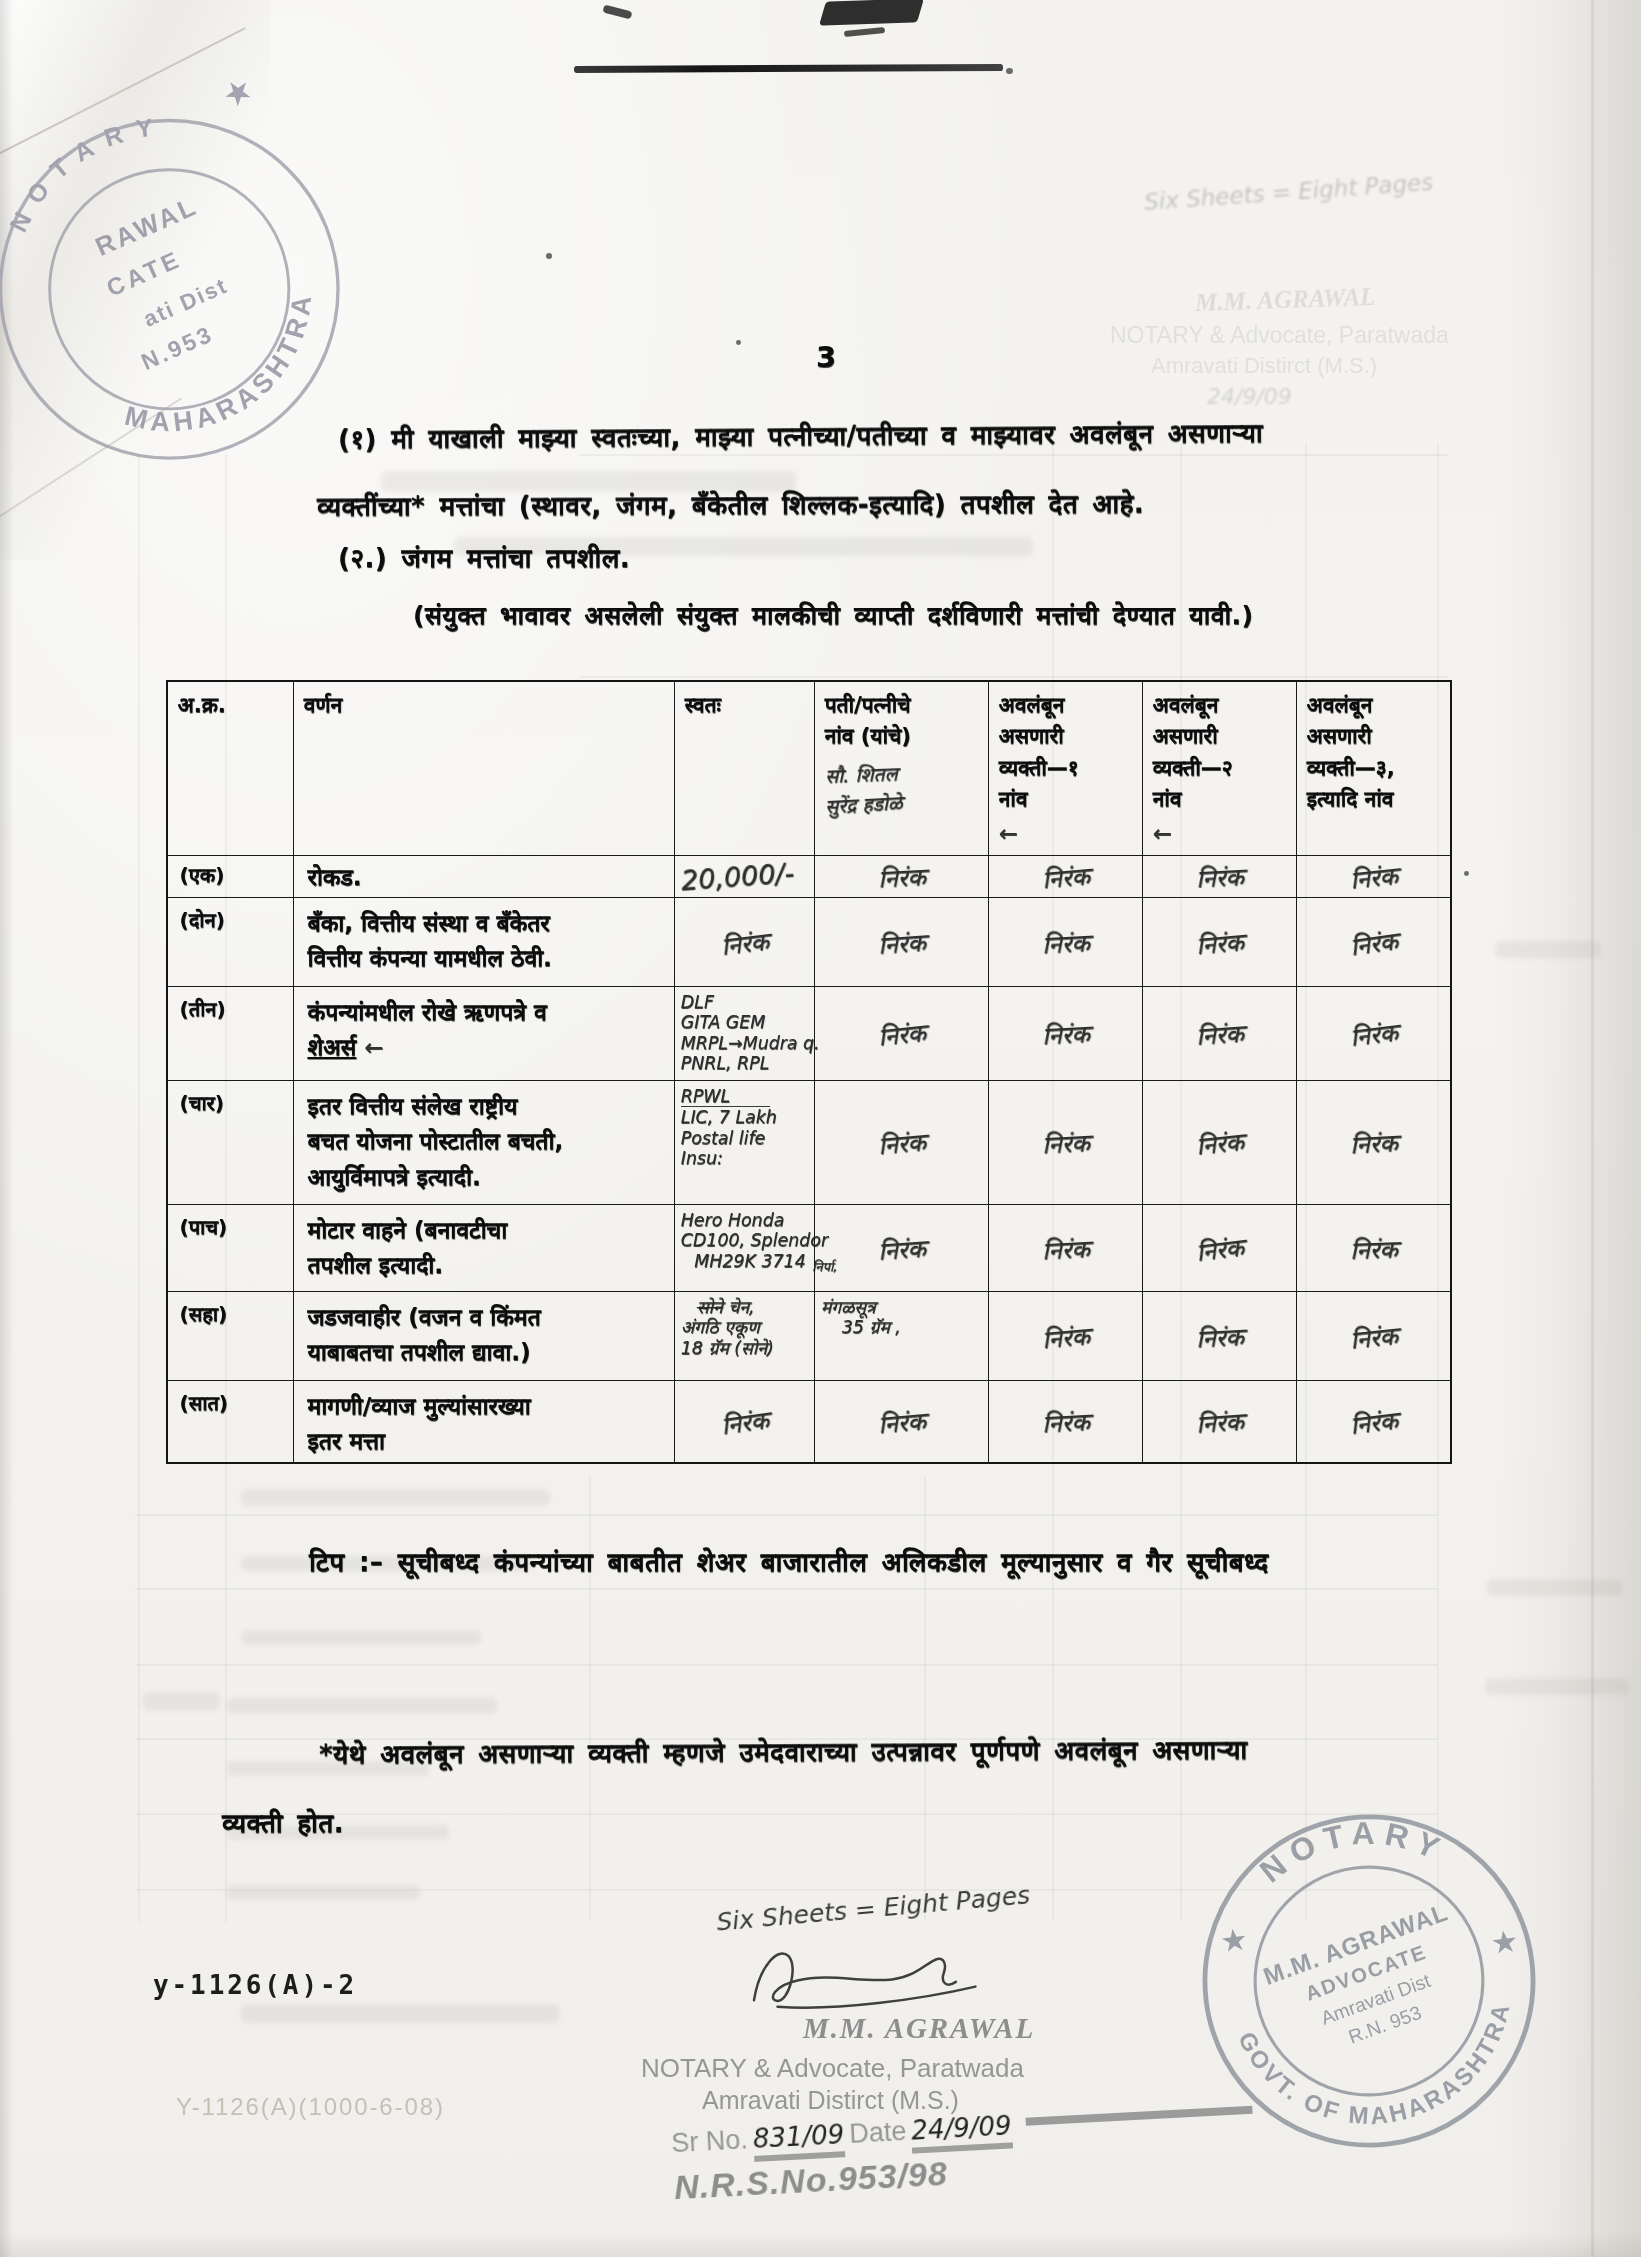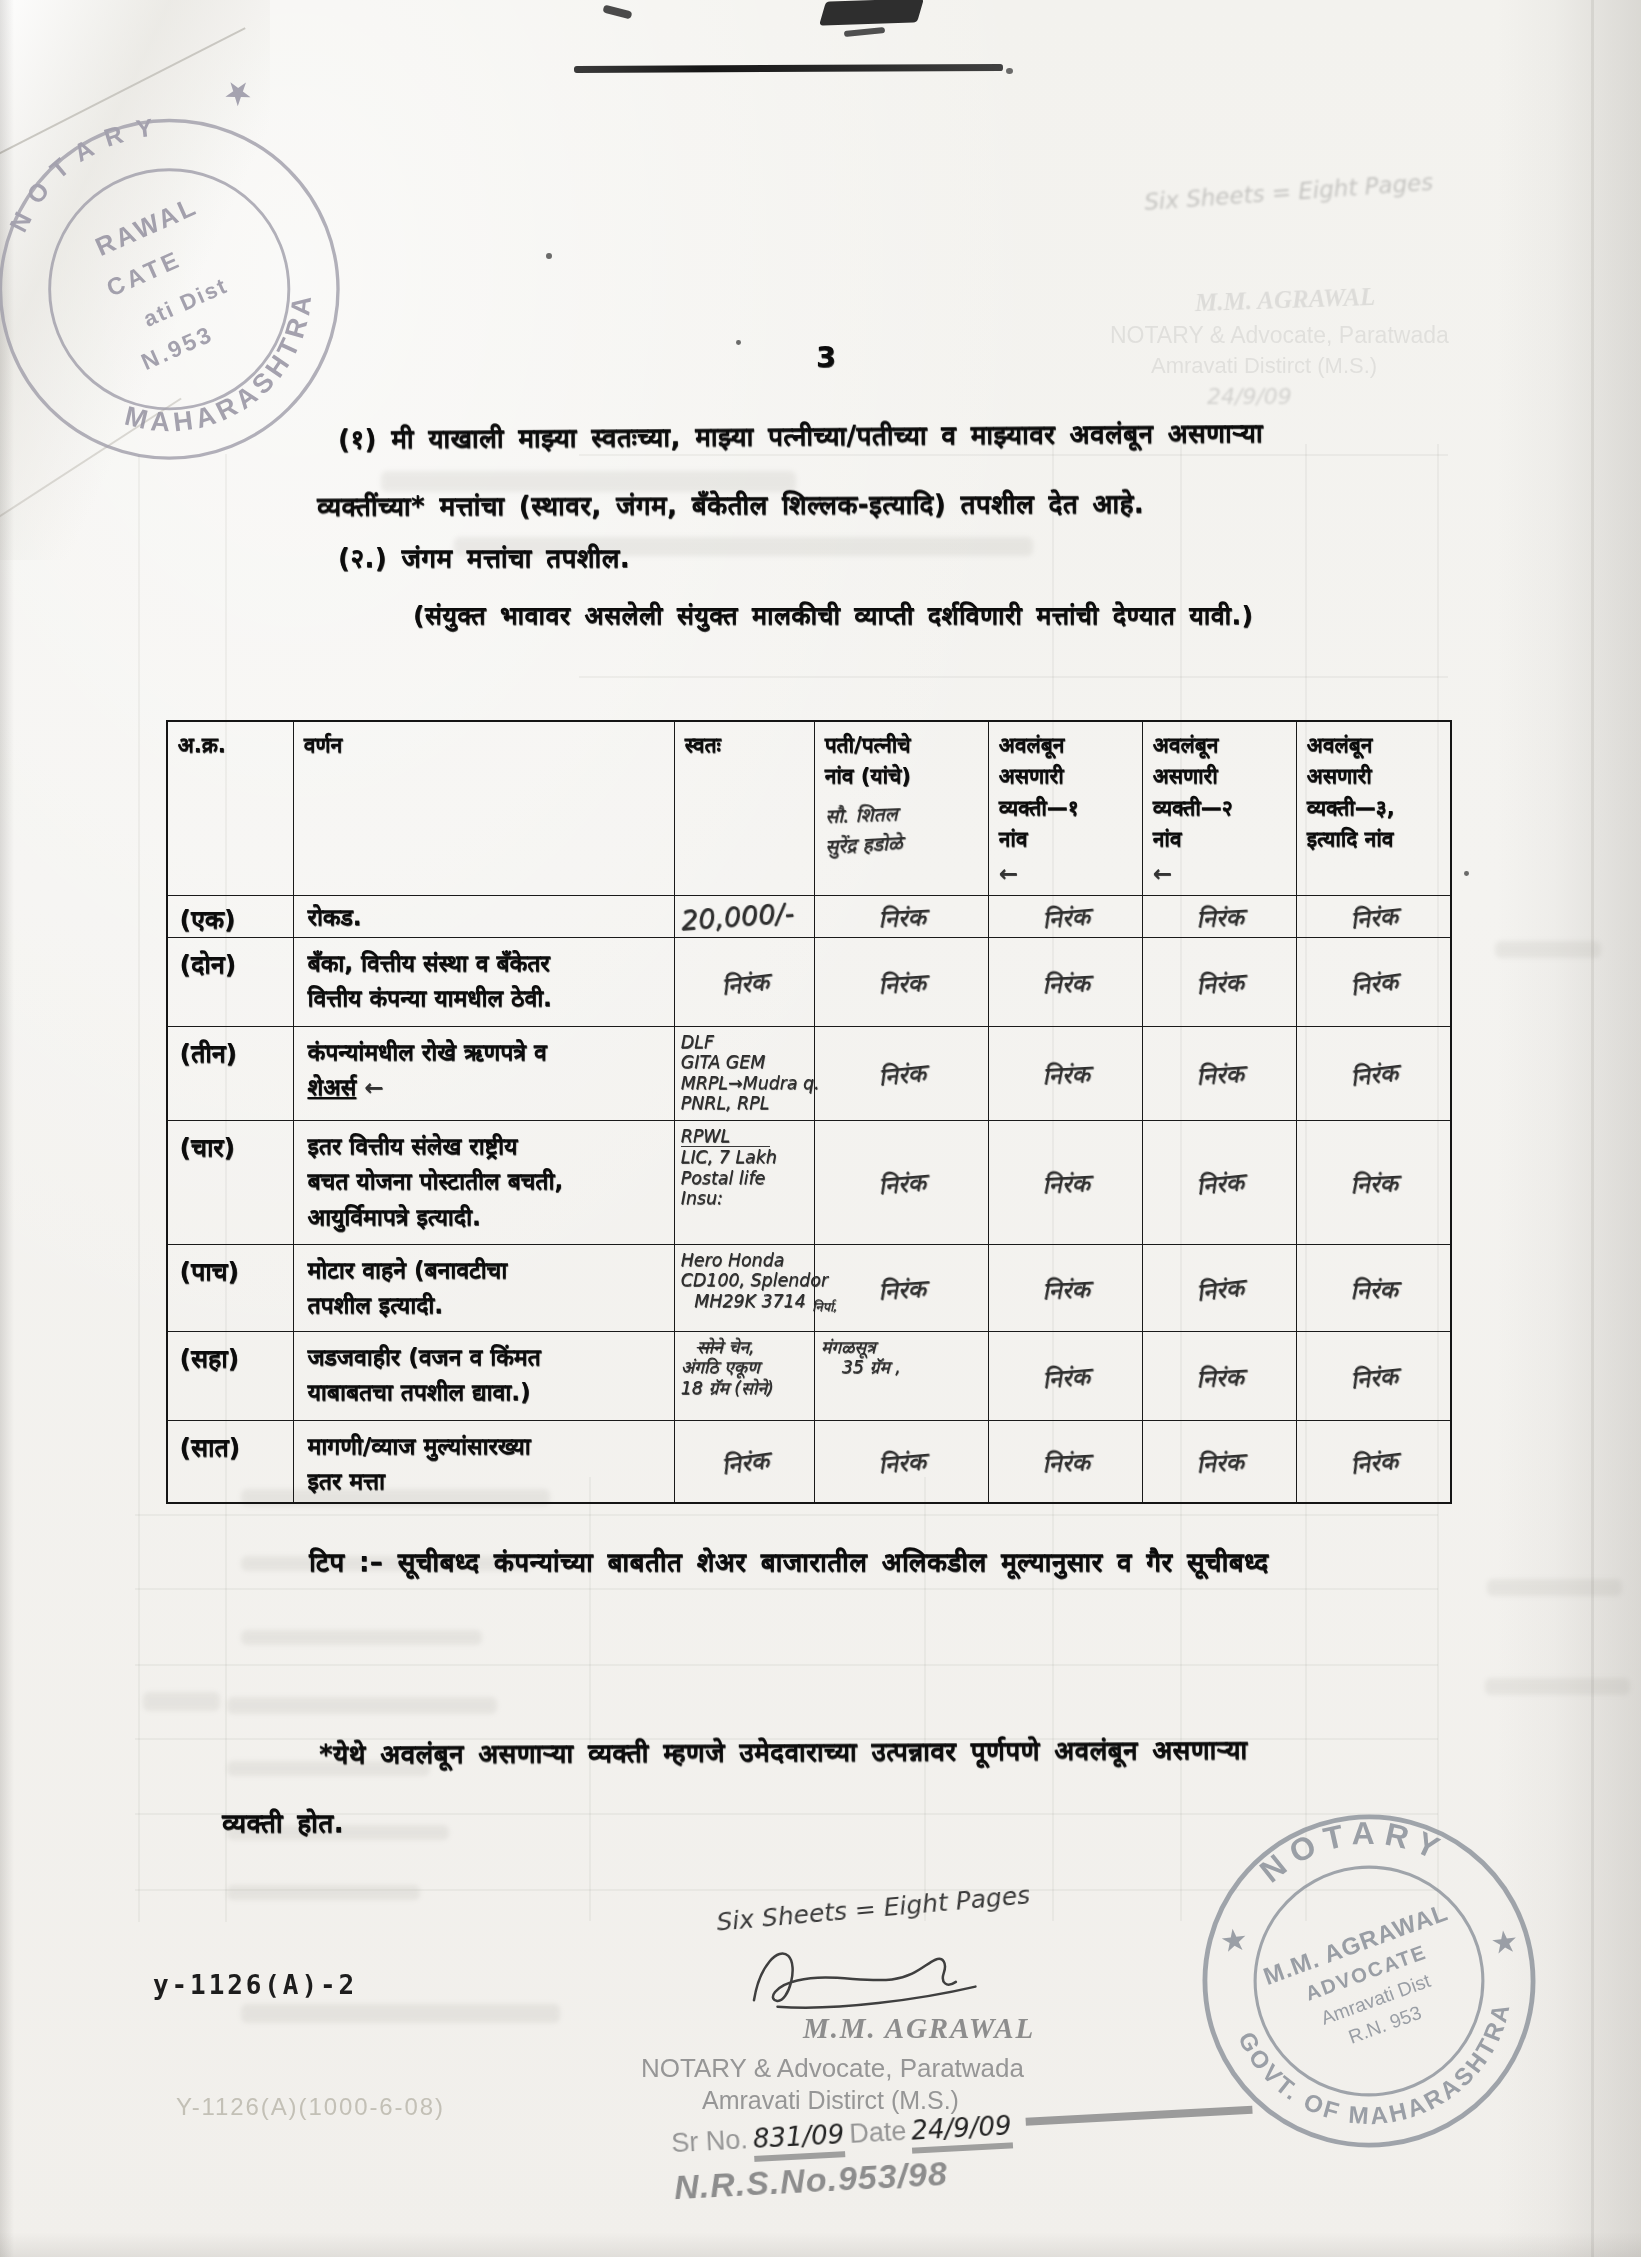--- a/index.html
+++ b/index.html
@@ -35,28 +35,28 @@
   .intro{font-size:26px;}
   
   .hw{font-family:"DejaVu Sans",sans-serif;font-style:italic;font-weight:400;color:#2d2d2d;filter:blur(0.2px);}
   .hwline{display:block;white-space:nowrap;}
   .nil{display:inline-block;font-size:24px;transform:rotate(-3deg);}
   .hw-small{font-size:17.4px;line-height:1.18;}
   .u{text-decoration:underline;}
   .strike{text-decoration:line-through;margin-left:16px;}
   .arrowmark{font-size:23px;font-style:normal;color:#333;}
   
-  .tbl{left:166px;top:720px;display:grid;border:2.9px solid #151515;
+  .tbl{left:166px;top:680px;display:grid;border:2.9px solid #151515;
        grid-template-columns:126px 381px 140px 174px 154px 154px 153px;
        grid-template-rows:174px 42px 89px 94px 124px 87px 89px 81px;}
   .cell{border-right:1.9px solid #1a1a1a;border-bottom:1.9px solid #1a1a1a;position:relative;overflow:visible;}
   .cell.lastc{border-right:none;}
   .cell.lastr{border-bottom:none;}
   .hc{padding:7.7px 3.9px 0 9.7px;font-size:21px;line-height:1.5;}
-  .nocell{padding:7.7px 0 0 11.6px;font-size:25px;}
+  .nocell{padding:7.7px 0 0 11.6px;font-size:20px;}
   .desccell{padding:7.7px 5.8px 0 13.5px;font-size:23px;line-height:1.55;}
   .nilcell{display:flex;align-items:center;justify-content:center;}
   .hwcell{padding:4.8px 0 0 5.8px;}
   
   .typed{font-family:"DejaVu Sans Mono",monospace;font-weight:700;color:#1d1d1d;letter-spacing:2.9px;filter:blur(0.3px);}
   .typedfaint{font-family:Liberation Sans, sans-serif;color:#c3c0b6;letter-spacing:1.9px;filter:blur(0.7px);}
   .cursive{font-style:italic;color:#3a3a3a;}
   .graystamp{font-family:"Liberation Sans",sans-serif;color:#969696;filter:blur(0.3px);}
   .sergray{font-family:"Liberation Serif",serif;font-style:italic;font-weight:700;color:#8d8d8d;filter:blur(0.3px);}
   .u-bar{border-bottom:6.8px solid rgba(145,145,145,.85);padding-bottom:1.9px;}

